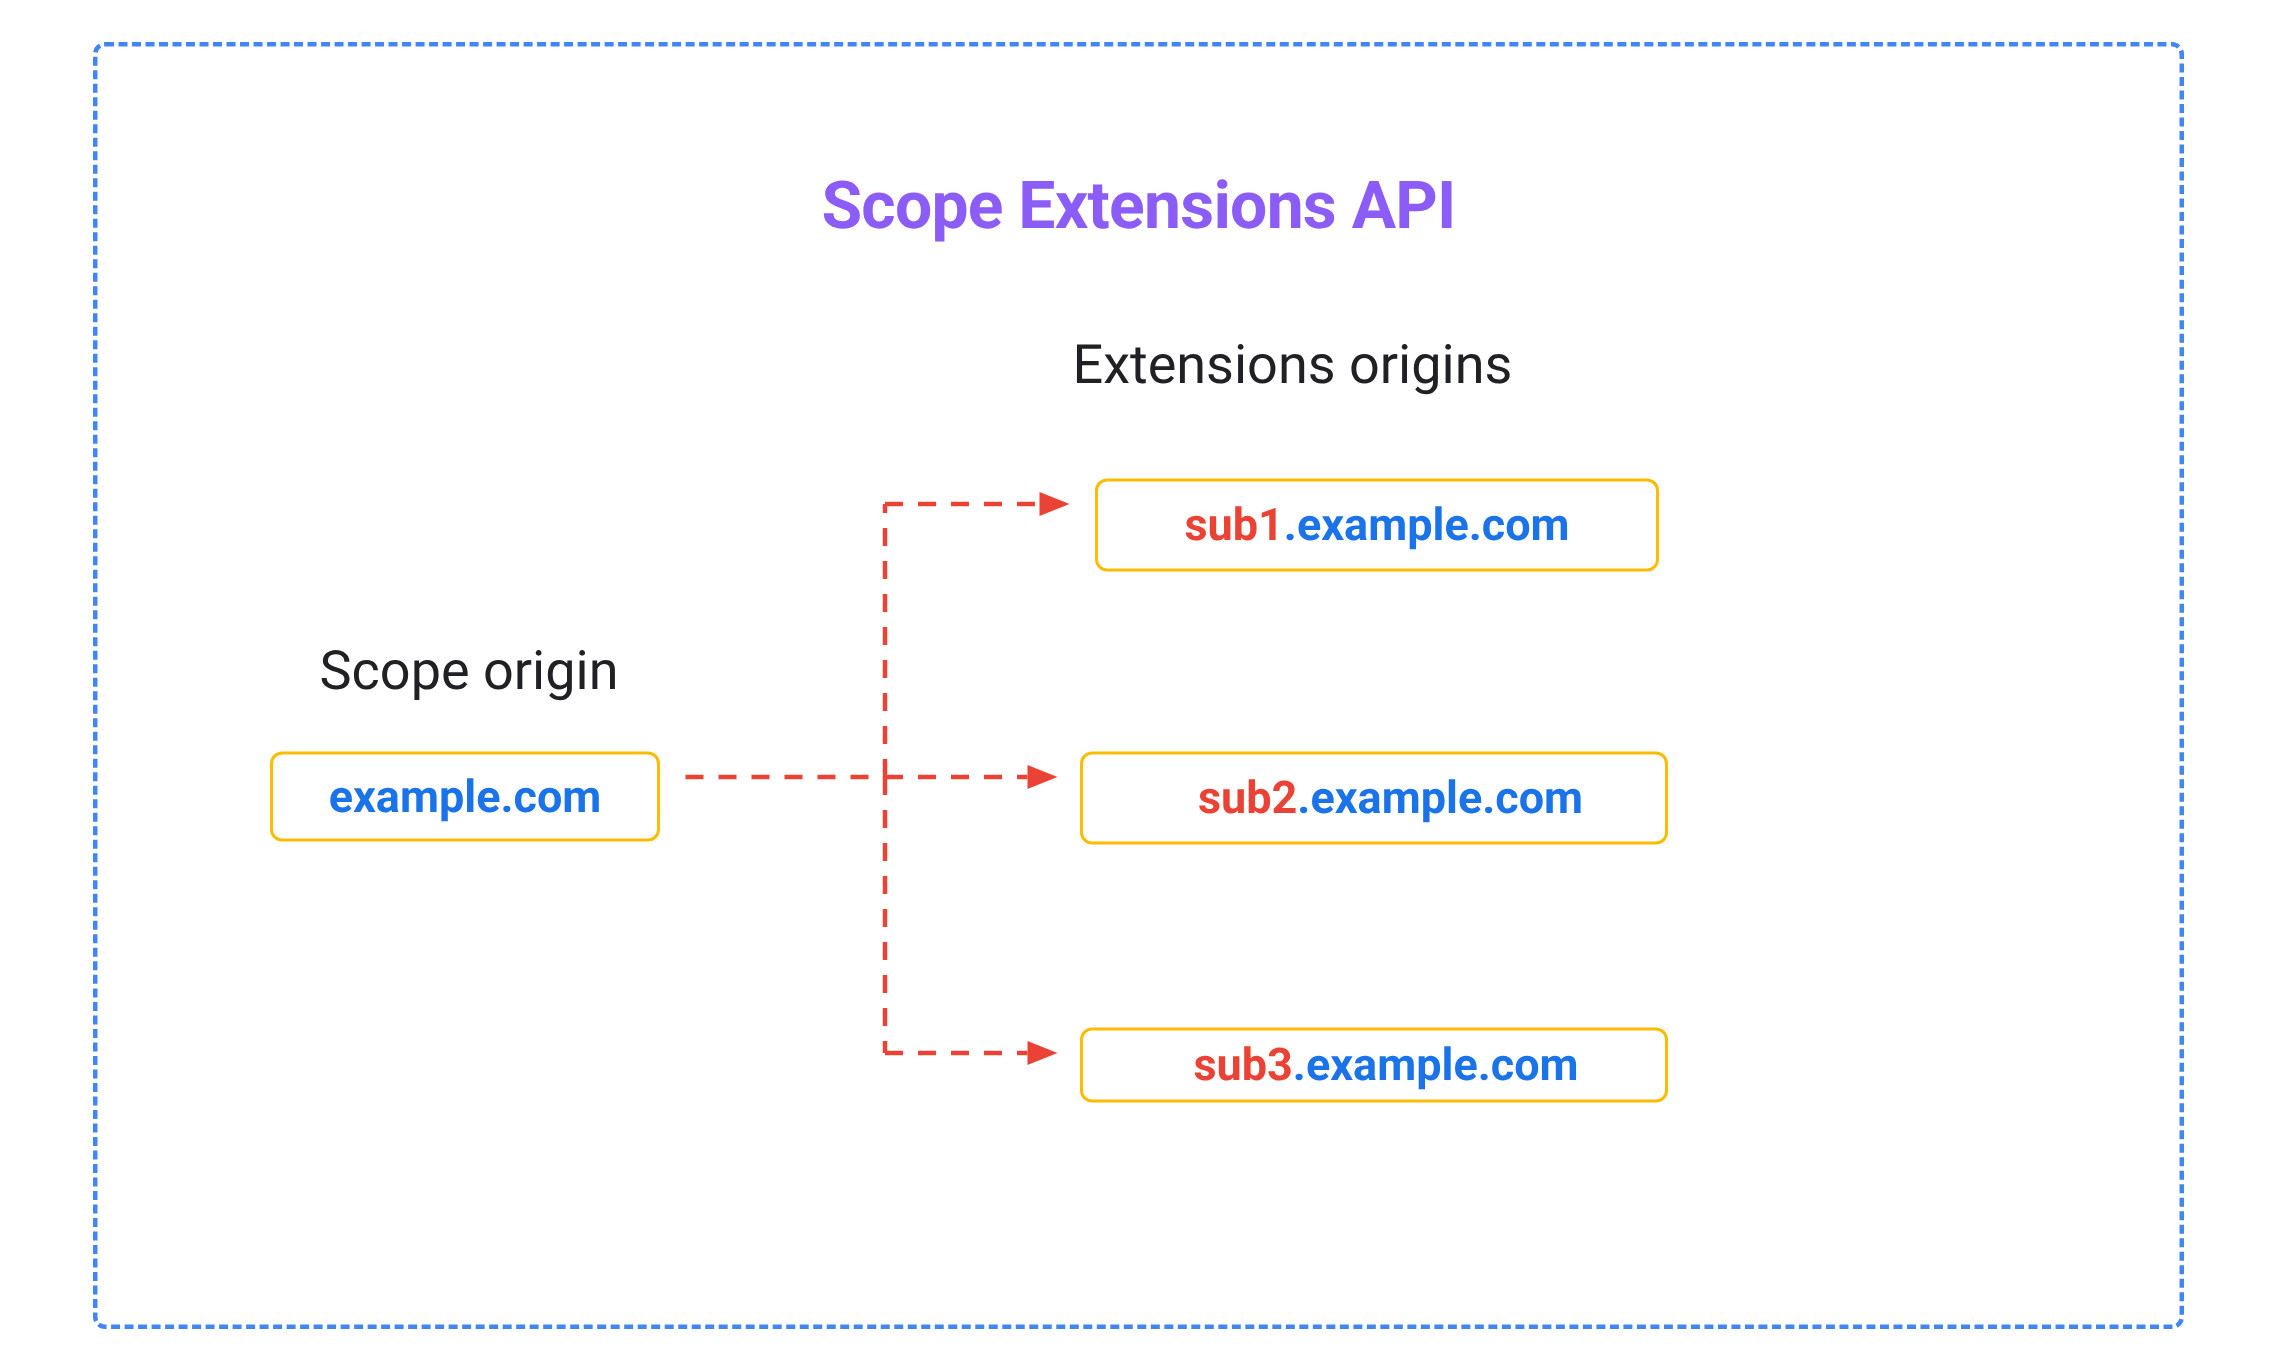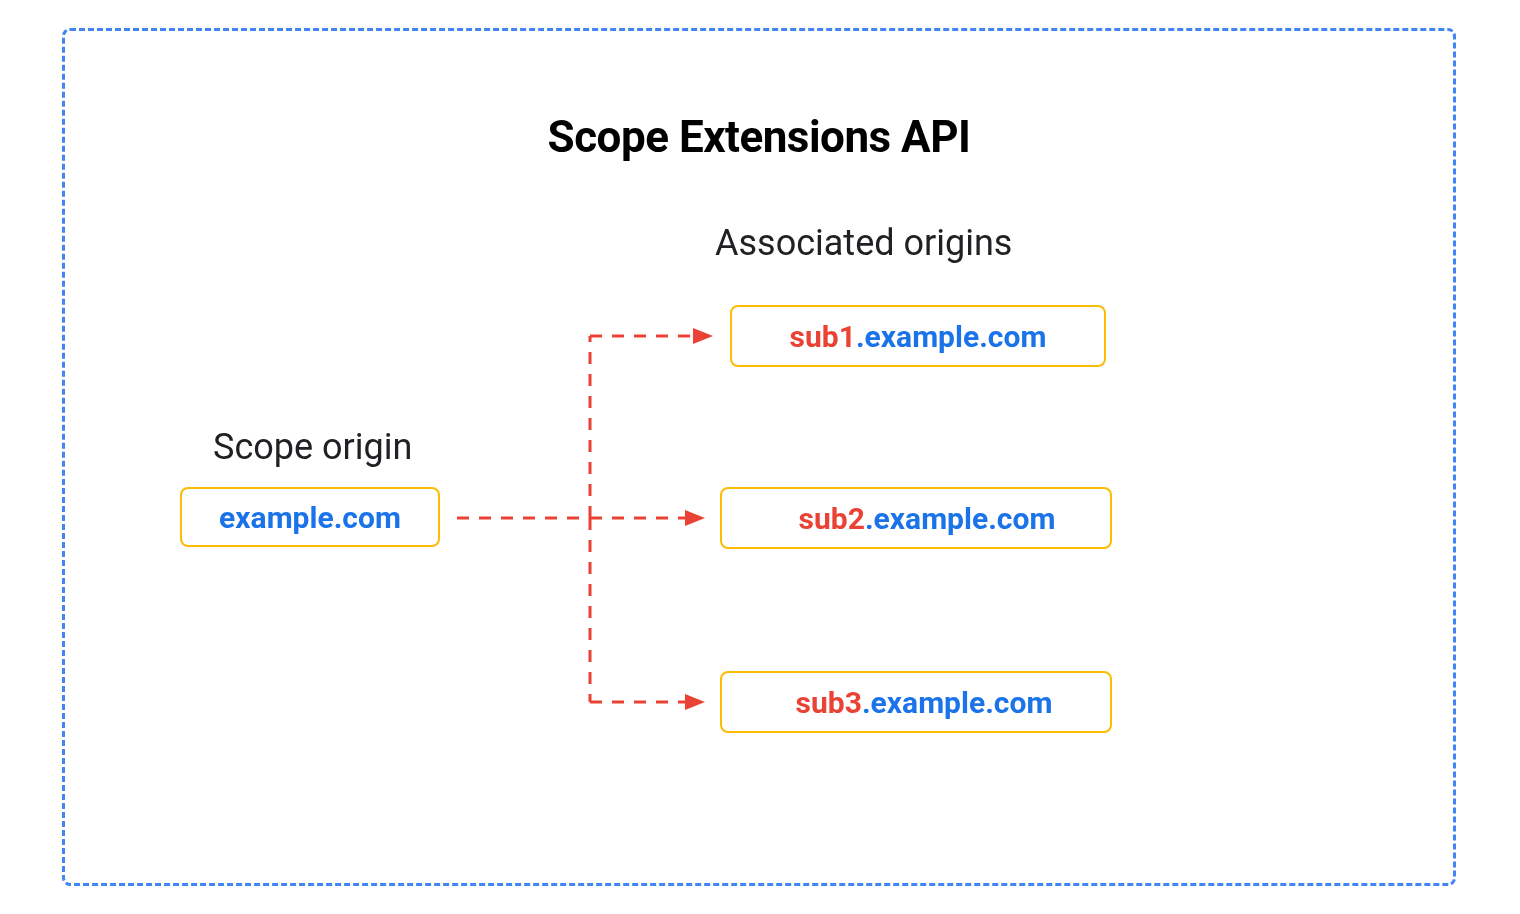--- a/index.html
+++ b/index.html
@@ -26,21 +26,21 @@
       border-radius: 8px;
     }
     
     .title {
       position: absolute;
       top: 80px;
       left: 50%;
       transform: translateX(-50%);
       font-size: 44px;
       font-weight: 700;
-      color: #000000;
+      color: #8b5cf6;
       letter-spacing: -0.5px;
     }
     
     .main-origin-label {
       position: absolute;
       top: 395px;
       left: 148px;
       font-size: 36px;
       font-weight: 400;
       color: #202124;
@@ -58,20 +58,21 @@
     .origin-box {
       position: absolute;
       border: 2px solid #fbbc04;
       border-radius: 8px;
       background: #ffffff;
       display: flex;
       align-items: center;
       justify-content: center;
       font-size: 30px;
       font-weight: 700;
+      margin-top: 14px;
     }
     
     .main-origin-box {
       top: 456px;
       left: 115px;
       width: 260px;
       height: 60px;
     }
     
     .sub-box-1 {
@@ -86,21 +87,21 @@
       left: 655px;
       width: 392px;
       height: 62px;
       padding-left: 22px;
     }
     
     .sub-box-3 {
       top: 640px;
       left: 655px;
       width: 392px;
-      height: 62px;
+      height: 50px;
       padding-left: 16px;
     }
     
     .text-blue {
       color: #1a73e8;
     }
     
     .text-red {
       color: #ea4335;
     }
@@ -126,21 +127,21 @@
     }
   </style>
 </head>
 <body>
 
 <div class="container">
   <div class="title">Scope Extensions API</div>
 
   <div class="main-origin-label">Scope origin</div>
 
-  <div class="associated-origins-label">Associated origins</div>
+  <div class="associated-origins-label">Extensions origins</div>
 
   <div class="origin-box main-origin-box">
     <span class="text-blue">example.com</span>
   </div>
 
   <div class="origin-box sub-box-1">
     <span><span class="text-red">sub1</span><span class="text-blue">.example.com</span></span>
   </div>
 
   <div class="origin-box sub-box-2">

